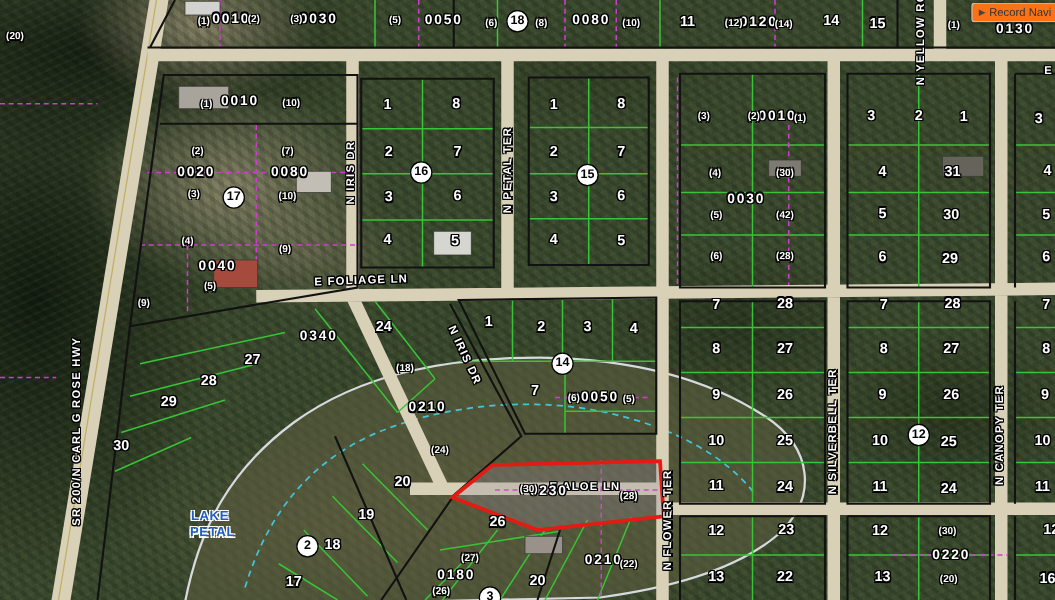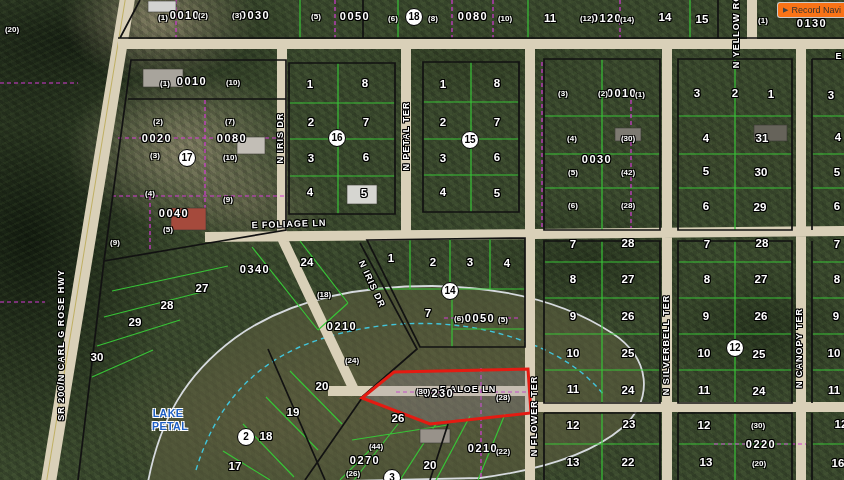--- a/index.html
+++ b/index.html
@@ -161,21 +161,21 @@
       <span class="parcel-id" style="left: 157px; top: 138px; transform: translate(-50%, -50%) rotate(0deg);">0020</span>
       <span class="parcel-id" style="left: 232px; top: 138px; transform: translate(-50%, -50%) rotate(0deg);">0080</span>
       <span class="parcel-id" style="left: 174px; top: 213px; transform: translate(-50%, -50%) rotate(0deg);">0040</span>
       <span class="parcel-id" style="left: 255px; top: 269px; transform: translate(-50%, -50%) rotate(0deg);">0340</span>
       <span class="parcel-id" style="left: 342px; top: 326px; transform: translate(-50%, -50%) rotate(0deg);">0210</span>
       <span class="parcel-id" style="left: 480px; top: 318px; transform: translate(-50%, -50%) rotate(0deg);">0050</span>
       <span class="parcel-id" style="left: 622px; top: 93px; transform: translate(-50%, -50%) rotate(0deg);">0010</span>
       <span class="parcel-id" style="left: 597px; top: 159px; transform: translate(-50%, -50%) rotate(0deg);">0030</span>
       <span class="parcel-id" style="left: 439px; top: 393px; transform: translate(-50%, -50%) rotate(0deg); text-align: right;">0230</span>
       <span class="parcel-id" style="left: 483px; top: 448px; transform: translate(-50%, -50%) rotate(0deg);">0210</span>
-      <span class="parcel-id" style="left: 365px; top: 460px; transform: translate(-50%, -50%) rotate(0deg);">0270</span>
+      <span class="parcel-id" style="left: 365px; top: 460px; transform: translate(-50%, -50%) rotate(0deg);">0180</span>
       <span class="parcel-id" style="left: 761px; top: 444px; transform: translate(-50%, -50%) rotate(0deg);">0220</span>
       <span class="lot-num" style="left: 550px; top: 18px; transform: translate(-50%, -50%) rotate(0deg);">11</span>
       <span class="lot-num" style="left: 665px; top: 17px; transform: translate(-50%, -50%) rotate(0deg);">14</span>
       <span class="lot-num" style="left: 702px; top: 19px; transform: translate(-50%, -50%) rotate(0deg);">15</span>
       <span class="lot-num" style="left: 310px; top: 84px; transform: translate(-50%, -50%) rotate(0deg);">1</span>
       <span class="lot-num" style="left: 365px; top: 83px; transform: translate(-50%, -50%) rotate(0deg);">8</span>
       <span class="lot-num" style="left: 311px; top: 122px; transform: translate(-50%, -50%) rotate(0deg);">2</span>
       <span class="lot-num" style="left: 366px; top: 122px; transform: translate(-50%, -50%) rotate(0deg);">7</span>
       <span class="lot-num" style="left: 311px; top: 158px; transform: translate(-50%, -50%) rotate(0deg);">3</span>
       <span class="lot-num" style="left: 366px; top: 157px; transform: translate(-50%, -50%) rotate(0deg);">6</span>
@@ -271,21 +271,21 @@
       <span class="marker" style="left: 150px; top: 193px; transform: translate(-50%, -50%) rotate(0deg);">(4)</span>
       <span class="marker" style="left: 228px; top: 199px; transform: translate(-50%, -50%) rotate(0deg);">(9)</span>
       <span class="marker" style="left: 168px; top: 229px; transform: translate(-50%, -50%) rotate(0deg);">(5)</span>
       <span class="marker" style="left: 115px; top: 242px; transform: translate(-50%, -50%) rotate(0deg);">(9)</span>
       <span class="marker" style="left: 324px; top: 294px; transform: translate(-50%, -50%) rotate(0deg);">(18)</span>
       <span class="marker" style="left: 352px; top: 360px; transform: translate(-50%, -50%) rotate(0deg);">(24)</span>
       <span class="marker" style="left: 459px; top: 318px; transform: translate(-50%, -50%) rotate(0deg);">(6)</span>
       <span class="marker" style="left: 503px; top: 319px; transform: translate(-50%, -50%) rotate(0deg);">(5)</span>
       <span class="marker" style="left: 423px; top: 391px; transform: translate(-50%, -50%) rotate(0deg);">(30)</span>
       <span class="marker" style="left: 503px; top: 397px; transform: translate(-50%, -50%) rotate(0deg);">(28)</span>
-      <span class="marker" style="left: 376px; top: 446px; transform: translate(-50%, -50%) rotate(0deg);">(44)</span>
+      <span class="marker" style="left: 376px; top: 446px; transform: translate(-50%, -50%) rotate(0deg);">(27)</span>
       <span class="marker" style="left: 353px; top: 473px; transform: translate(-50%, -50%) rotate(0deg);">(26)</span>
       <span class="marker" style="left: 503px; top: 451px; transform: translate(-50%, -50%) rotate(0deg);">(22)</span>
       <span class="marker" style="left: 563px; top: 93px; transform: translate(-50%, -50%) rotate(0deg);">(3)</span>
       <span class="marker" style="left: 603px; top: 93px; transform: translate(-50%, -50%) rotate(0deg);">(2)</span>
       <span class="marker" style="left: 640px; top: 94px; transform: translate(-50%, -50%) rotate(0deg);">(1)</span>
       <span class="marker" style="left: 572px; top: 138px; transform: translate(-50%, -50%) rotate(0deg);">(4)</span>
       <span class="marker" style="left: 628px; top: 138px; transform: translate(-50%, -50%) rotate(0deg);">(30)</span>
       <span class="marker" style="left: 573px; top: 172px; transform: translate(-50%, -50%) rotate(0deg);">(5)</span>
       <span class="marker" style="left: 628px; top: 172px; transform: translate(-50%, -50%) rotate(0deg);">(42)</span>
       <span class="marker" style="left: 573px; top: 205px; transform: translate(-50%, -50%) rotate(0deg);">(6)</span>

